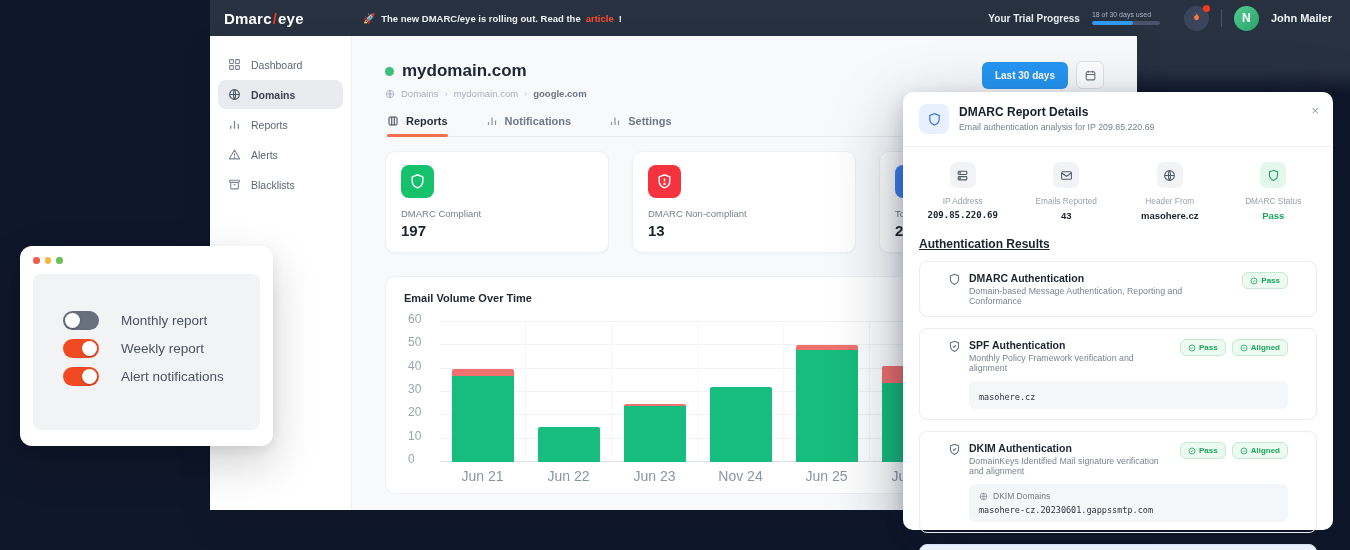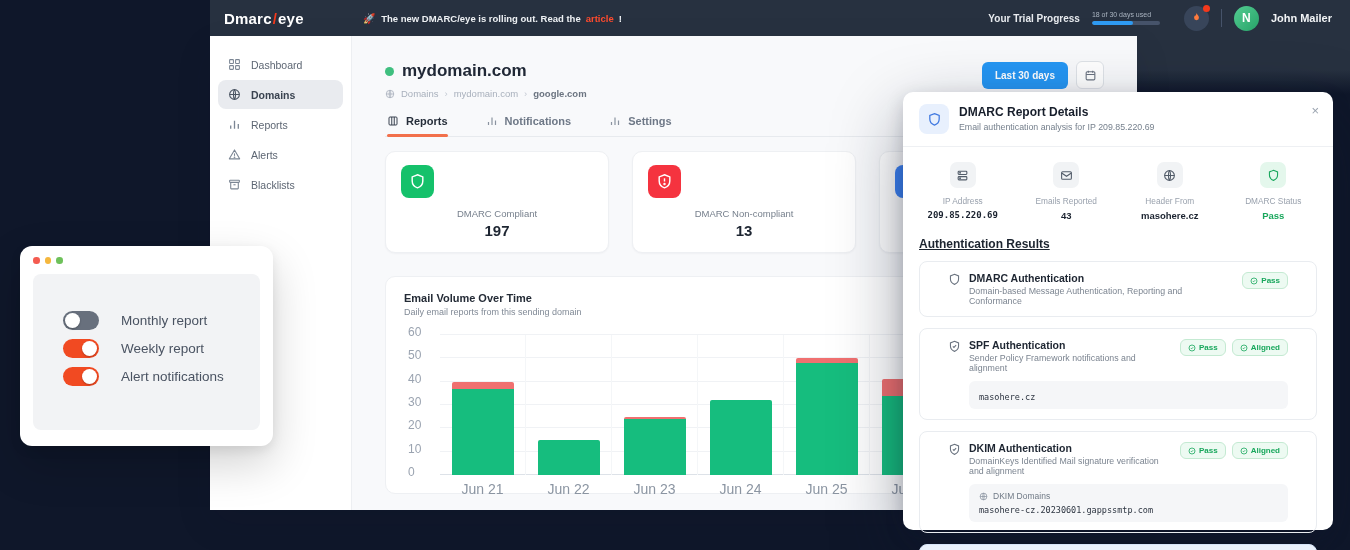--- a/index.html
+++ b/index.html
@@ -50,21 +50,21 @@
   .btn-cal { width:28px; height:28px; background:#fff; border:1px solid #dfe3e8; border-radius:6px; display:flex; align-items:center; justify-content:center; cursor:pointer; }
   .btn-cal svg { width:13px; height:13px; stroke:#6a7380; }
 
   .tabs { margin-top:16px; display:flex; gap:38px; border-bottom:1px solid #e7eaee; padding-left:2px; }
   .tab { display:flex; align-items:center; gap:7px; font-size:11px; font-weight:600; color:#6e7887; padding-bottom:9px; position:relative; cursor:pointer; }
   .tab svg { width:12px; height:12px; stroke:#8a93a0; }
   .tab.active { color:#262e3a; font-weight:700; }
   .tab.active svg { stroke:#3a4350; }
   .tab.active::after { content:""; position:absolute; left:0; right:0; bottom:-1px; height:3px; border-radius:2px; background:#f2704b; }
 
-  .stat-row { margin-top:14px; display:flex; gap:23px;text-align:center; }
+  .stat-row { margin-top:14px; display:flex; gap:23px; }
   .stat-card { width:224px; background:#fff; border:1px solid #eef0f3; border-radius:10px; padding:13px 15px; box-shadow:0 1px 2px rgba(16,24,40,.04); }
   .stat-icon { width:33px; height:33px; border-radius:8px; display:flex; align-items:center; justify-content:center; }
   .stat-icon svg { width:17px; height:17px; stroke:#fff; }
   .stat-label { margin-top:10px; font-size:9.5px; color:#77808d; }
   .stat-value { margin-top:3px; font-size:15px; font-weight:800; color:#1d2531; }
 
   .chart-card { margin-top:23px; background:#fff; border:1px solid #eef0f3; border-radius:10px; padding:15px 18px; height:218px; }
   .chart-title { font-size:11px; font-weight:700; color:#242b36; }
   .chart-sub { margin-top:3px; font-size:9px; color:#818a96; }
   .plot { position:relative; margin:18px 0 0 36px; height:140px; width:640px; }
@@ -283,21 +283,20 @@
                 <path d="M3 7.5l9 6 9-6"></path>
               </svg>
           </div>
           <div class="stat-label">Total Emails</div>
           <div class="stat-value">210</div>
         </div>
       </div>
 
       <div class="chart-card">
         <div class="chart-title">Email Volume Over Time</div>
-        <div class="chart-sub">Daily email reports from this sending domain</div>
         <div class="plot">
           <div id="grid-layer">
               <div class="gridline zero" style="bottom: 0%;"></div>
               <div class="ytick" style="bottom: calc(0% - 4px);">0</div>
               <div class="gridline" style="bottom: 16.6667%;"></div>
               <div class="ytick" style="bottom: calc(16.6667% - 4px);">10</div>
               <div class="gridline" style="bottom: 33.3333%;"></div>
               <div class="ytick" style="bottom: calc(33.3333% - 4px);">20</div>
               <div class="gridline" style="bottom: 50%;"></div>
               <div class="ytick" style="bottom: calc(50% - 4px);">30</div>
@@ -318,21 +317,21 @@
                 <div class="seg top-round" style="background: rgb(22, 189, 126); bottom: 0%; height: 25%;"></div>
                 <div class="xtick">Jun 22</div>
               </div>
               <div class="slot">
                 <div class="seg" style="background: rgb(22, 189, 126); bottom: 0%; height: 40%;"></div>
                 <div class="seg top-round" style="background: rgb(240, 112, 112); bottom: 40%; height: 1.66667%;"></div>
                 <div class="xtick">Jun 23</div>
               </div>
               <div class="slot">
                 <div class="seg top-round" style="background: rgb(22, 189, 126); bottom: 0%; height: 53.3333%;"></div>
-                <div class="xtick">Jun 24</div>
+                <div class="xtick">Nov 24</div>
               </div>
               <div class="slot">
                 <div class="seg" style="background: rgb(22, 189, 126); bottom: 0%; height: 80%;"></div>
                 <div class="seg top-round" style="background: rgb(240, 112, 112); bottom: 80%; height: 3.33333%;"></div>
                 <div class="xtick">Jun 25</div>
               </div>
               <div class="slot">
                 <div class="seg" style="background: rgb(22, 189, 126); bottom: 0%; height: 56.6667%;"></div>
                 <div class="seg top-round" style="background: rgb(240, 112, 112); bottom: 56.6667%; height: 11.6667%;"></div>
                 <div class="xtick">Jun 26</div>
@@ -454,21 +453,21 @@
       </div>
 
       <div class="auth-card">
         <div class="auth-head">
           <svg viewBox="0 0 24 24" fill="none" stroke-width="2">
               <path d="M12 2.5l7.5 3v5.8c0 4.8-3.2 8.3-7.5 9.7-4.3-1.4-7.5-4.9-7.5-9.7V5.5l7.5-3z"></path>
               <path d="M9 11.7l2 2 4-4.2"></path>
             </svg>
           <div>
             <div class="auth-title">SPF Authentication</div>
-            <div class="auth-desc">Sender Policy Framework notifications and alignment</div>
+            <div class="auth-desc">Monthly Policy Framework verification and alignment</div>
           </div>
           <div class="badges">
             <span class="badge">
                 <svg viewBox="0 0 24 24" fill="none" stroke-width="2.4">
                   <circle cx="12" cy="12" r="9"></circle>
                   <path d="M8.5 12.2l2.3 2.3 4.7-4.8"></path>
                 </svg>
                 <span>Pass</span>
               </span>
             <span class="badge">

